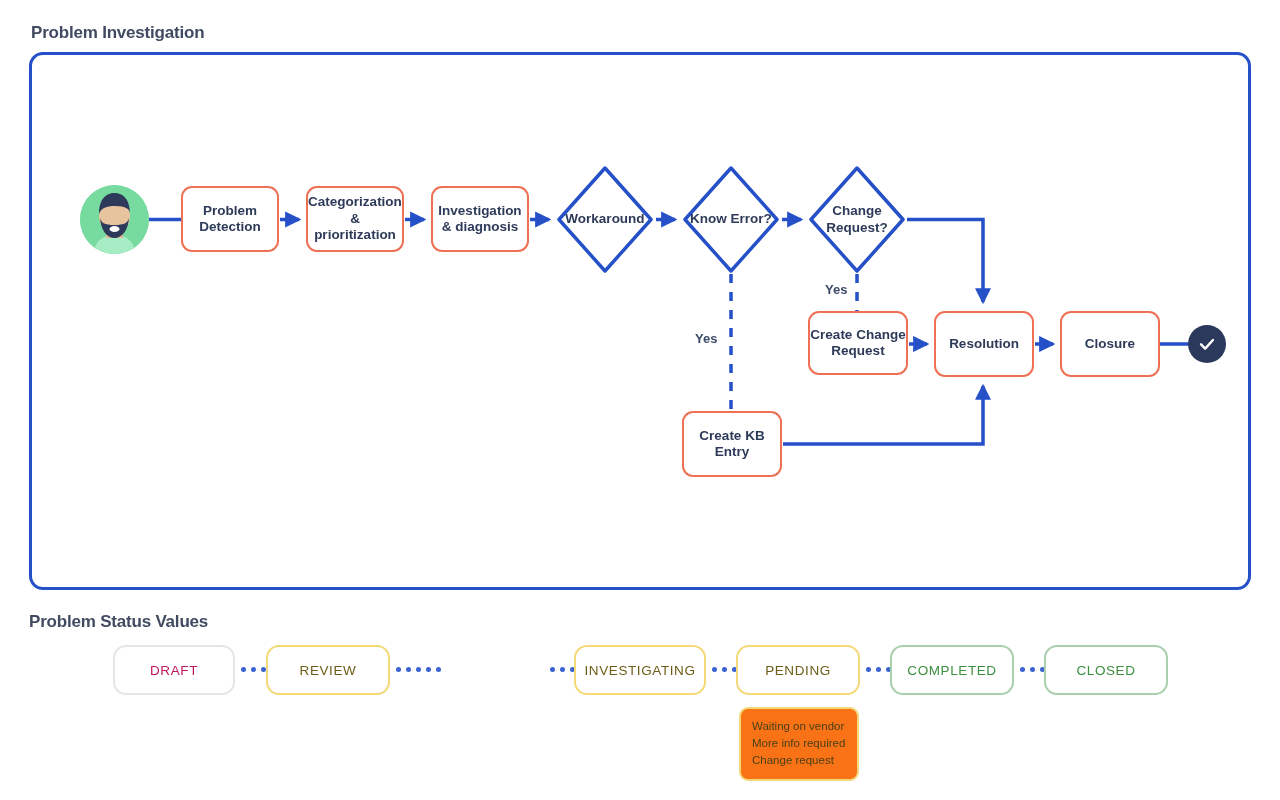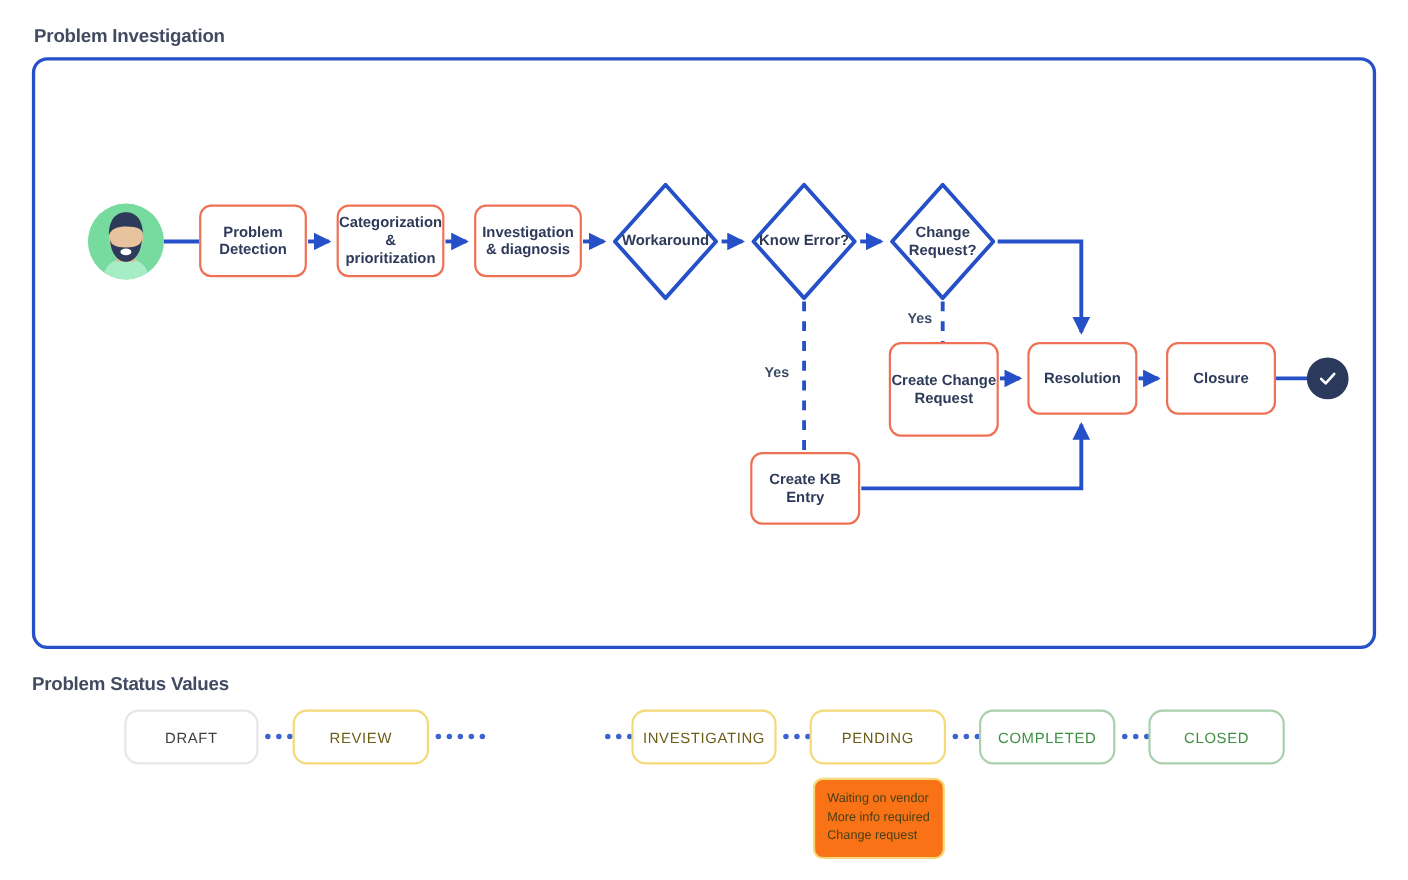--- a/index.html
+++ b/index.html
@@ -141,21 +141,21 @@
     box-sizing: border-box;
     border-radius: 13px;
     background: #ffffff;
     display: flex;
     align-items: center;
     justify-content: center;
     font-size: 13.5px;
     letter-spacing: 0.6px;
     white-space: nowrap;
   }
-  .pill-grey   { border: 2px solid #e4e6e9; color: #404040; }
+  .pill-grey   { border: 2px solid #e4e6e9; color: #be185d; }
   .pill-yellow { border: 2.5px solid #f4d978; color: #6d5d17; }
   .pill-green  { border: 2.5px solid #a9cfae; color: #3d8f41; }
 
   .dots {
     position: absolute;
     top: 22px;
     height: 5px;
     display: flex;
     align-items: center;
     gap: 5px;
@@ -241,21 +241,21 @@
 
 <div class="node proc" style="left:181px;top:186px;width:98px;height:66px;">
   <span>Problem<br>Detection</span>
 </div>
 <div class="node proc" style="left:306px;top:186px;width:98px;height:66px;">
   <span>Categorization<br>&amp; prioritization</span>
 </div>
 <div class="node proc" style="left:431px;top:186px;width:98px;height:66px;">
   <span>Investigation<br>&amp; diagnosis</span>
 </div>
-<div class="node proc" style="left:808px;top:311px;width:100px;height:86px;">
+<div class="node proc" style="left:808px;top:311px;width:100px;height:64px;">
   <span>Create Change<br>Request</span>
 </div>
 <div class="node proc" style="left:934px;top:311px;width:100px;height:66px;">
   <span>Resolution</span>
 </div>
 <div class="node proc" style="left:1060px;top:311px;width:100px;height:66px;">
   <span>Closure</span>
 </div>
 <div class="node proc" style="left:682px;top:411px;width:100px;height:66px;">
   <span>Create KB<br>Entry</span>

